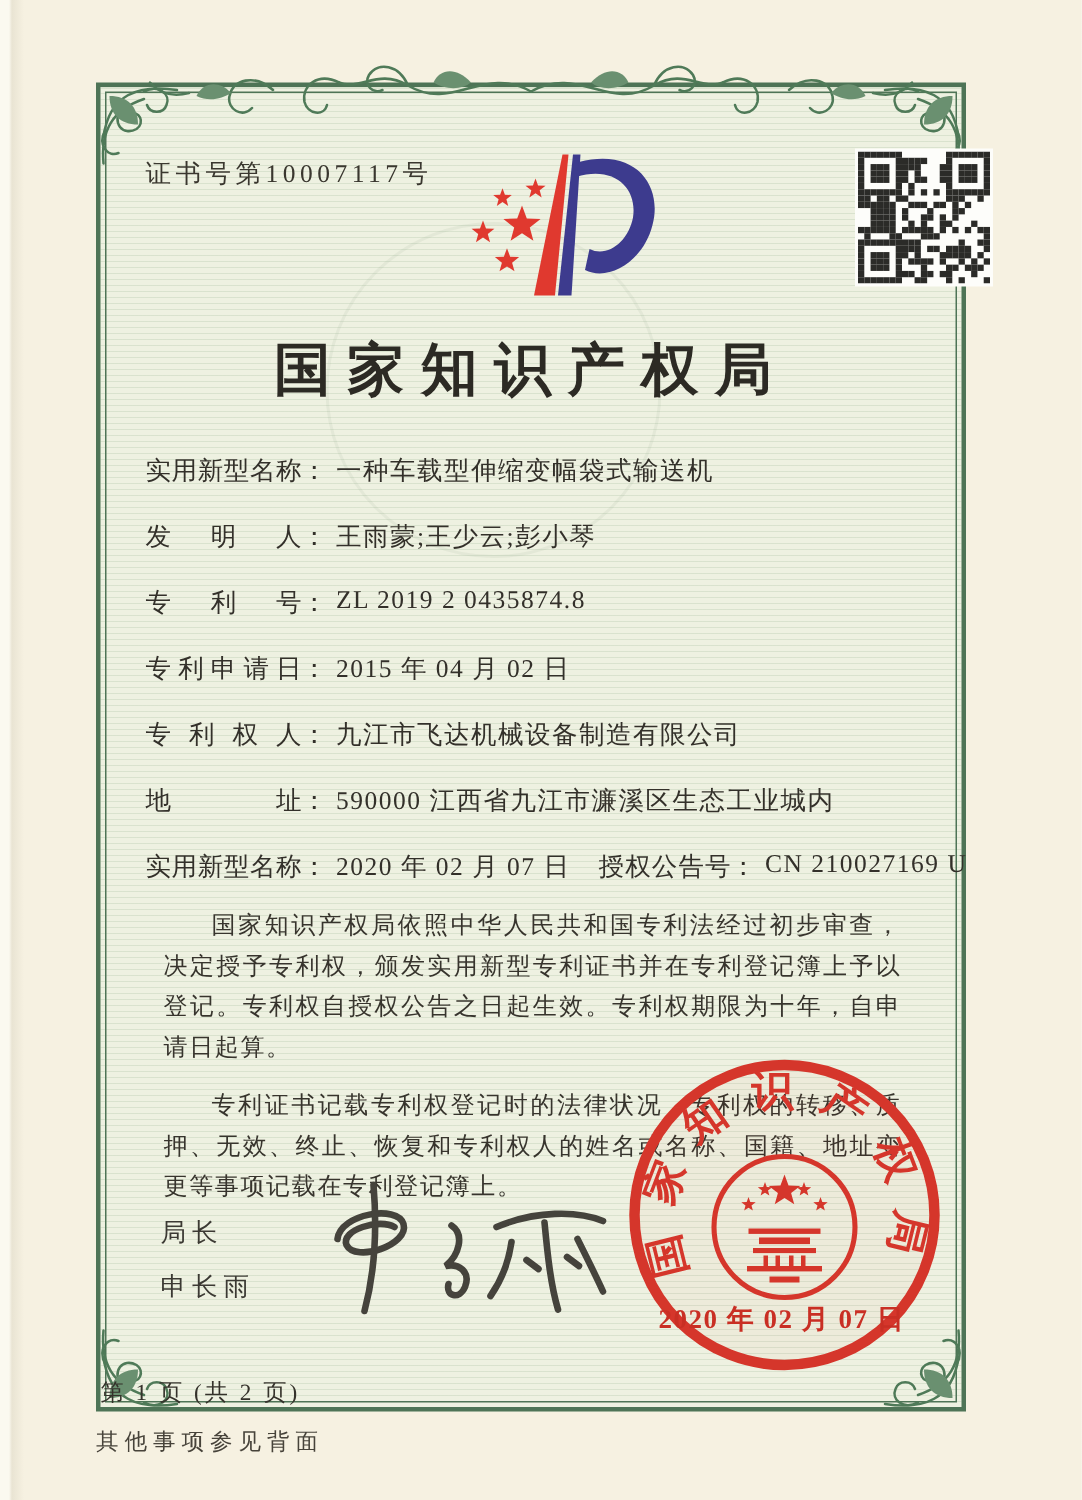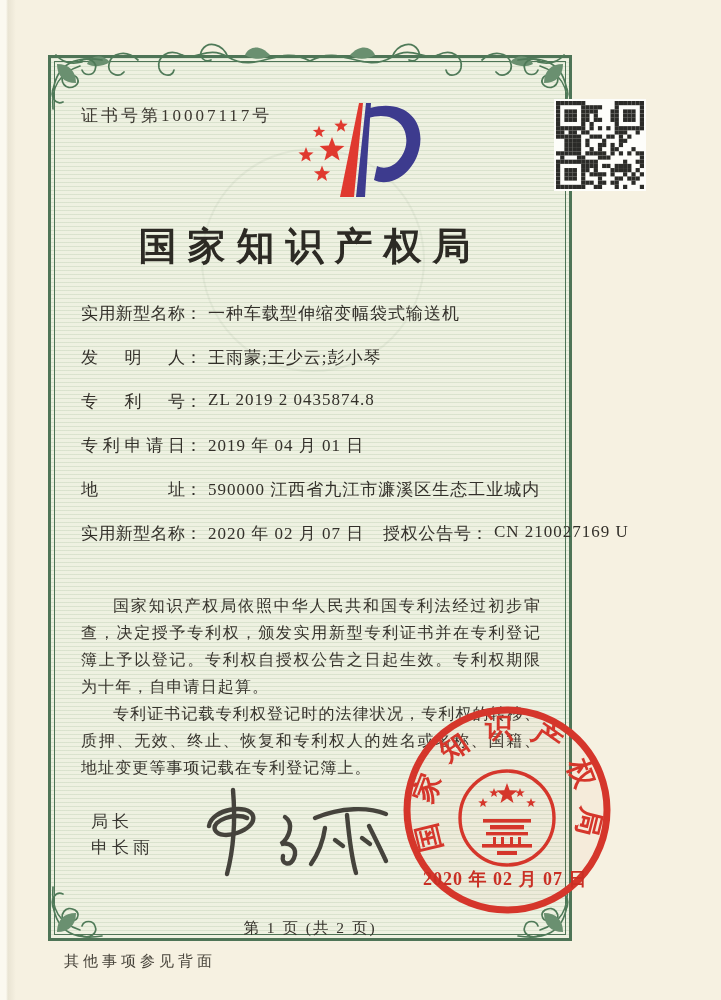--- a/index.html
+++ b/index.html
@@ -4,21 +4,21 @@
 <style>
   html,body{margin:0;padding:0;}
   body{
     width:721px;height:1000px;position:relative;overflow:hidden;
     background:
       linear-gradient(90deg,#fbf9f0 0px,#fbf9f0 6px,#e9e4d3 8px,#f6f1e1 16px,#f6f1e1 100%);
     font-family:"Liberation Serif","DejaVu Serif",serif;
     color:#33302a;
   }
   .frame{
-    position:absolute;left:48px;top:55px;width:524px;height:886px;
+    position:absolute;left:64px;top:55px;width:580px;height:886px;
     border:3px solid #4e7456;
     background:
       repeating-linear-gradient(180deg, rgba(110,150,105,0.16) 0 1px, rgba(240,244,228,0) 1px 4px),
       #eef1e1;
     box-sizing:border-box;
   }
   .frame::before{
     content:"";position:absolute;inset:3px;border:1px solid #4e7456;pointer-events:none;
   }
   .wm{position:absolute;left:150px;top:90px;width:220px;height:220px;border-radius:50%;
@@ -38,28 +38,28 @@
   .fields{position:absolute;left:30px;right:26px;top:244px;font-size:17px;}
   .frow{height:26px;margin-bottom:18px;position:relative;white-space:nowrap;}
   .flabel{display:inline-block;width:104px;text-align:justify;text-align-last:justify;
           vertical-align:top;letter-spacing:0;}
   .fcolon{display:inline-block;vertical-align:top;}
   .fvalue{display:inline-block;margin-left:6px;letter-spacing:1px;vertical-align:top;}
   .grant2{position:absolute;left:302px;top:0;}
   .grant2 .flabel{width:88px;}
   .bodytext{position:absolute;left:30px;right:28px;top:534px;font-size:16px;line-height:27px;
             letter-spacing:1.1px;text-align:justify;color:#37342d;}
-  .bodytext p{margin:0;text-indent:2em;}
+  .bodytext p{margin:12px;text-indent:2em;}
   .signer{position:absolute;left:40px;top:752px;font-size:17px;letter-spacing:4px;color:#3b3933;}
-  .signer div{margin-bottom:3px;}
+  .signer div{margin-bottom:13px;}
   .autograph{position:absolute;left:146px;top:726px;}
   .sealwrap{position:absolute;left:348px;top:644px;width:216px;height:216px;}
   .sealdate{position:absolute;left:372px;top:809px;font-size:18px;font-weight:bold;
             color:#c92f24;letter-spacing:1px;white-space:nowrap;z-index:3;}
-  .pageinfo{position:absolute;left:0;right:0;top:860px;text-align:center;font-size:15.5px;
+  .pageinfo{position:absolute;left:0;right:0;top:860px;text-align:left;font-size:15.5px;
             letter-spacing:2px;color:#35322b;}
   .backnote{position:absolute;left:64px;width:580px;top:952px;text-align:left;
             font-size:15px;letter-spacing:4px;color:#47433a;}
   svg{display:block;}
 </style>
 </head>
 <body>
 
 <div class="frame">
 
@@ -387,21 +387,24 @@
     <div class="frow">
       <span class="flabel">实用新型名称</span><span class="fcolon">：</span><span class="fvalue">一种车载型伸缩变幅袋式输送机</span>
     </div>
     <div class="frow">
       <span class="flabel">发明人</span><span class="fcolon">：</span><span class="fvalue">王雨蒙;王少云;彭小琴</span>
     </div>
     <div class="frow">
       <span class="flabel">专利号</span><span class="fcolon">：</span><span class="fvalue">ZL 2019 2 0435874.8</span>
     </div>
     <div class="frow">
-      <span class="flabel">专利申请日</span><span class="fcolon">：</span><span class="fvalue">2019 年 04 月 01 日</span>
+      <span class="flabel">专利申请日</span><span class="fcolon">：</span><span class="fvalue">2015 年 04 月 02 日</span>
+    </div>
+    <div class="frow">
+      <span class="flabel">专利权人</span><span class="fcolon">：</span><span class="fvalue">九江市飞达机械设备制造有限公司</span>
     </div>
     <div class="frow">
       <span class="flabel">地址</span><span class="fcolon">：</span><span class="fvalue">590000 江西省九江市濂溪区生态工业城内</span>
     </div>
     <div class="frow">
       <span class="flabel">实用新型名称</span><span class="fcolon">：</span><span class="fvalue">2020 年 02 月 07 日</span>
       <span class="grant2">
         <span class="flabel">授权公告号</span><span class="fcolon">：</span><span class="fvalue">CN 210027169 U</span>
       </span>
     </div>

